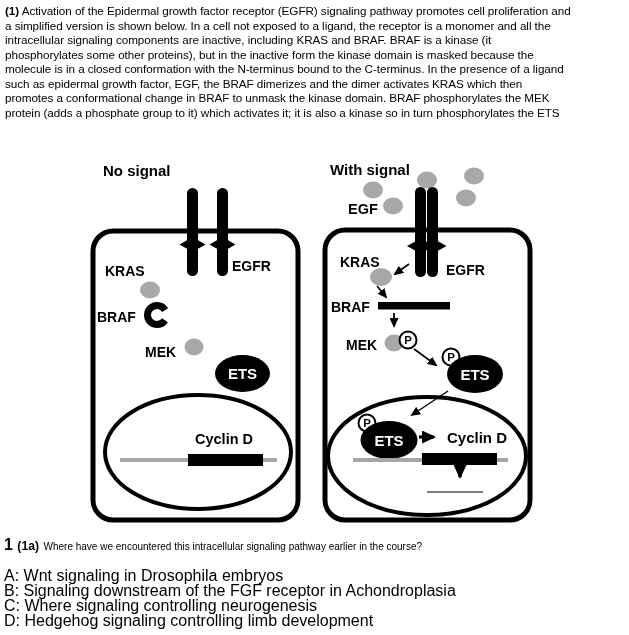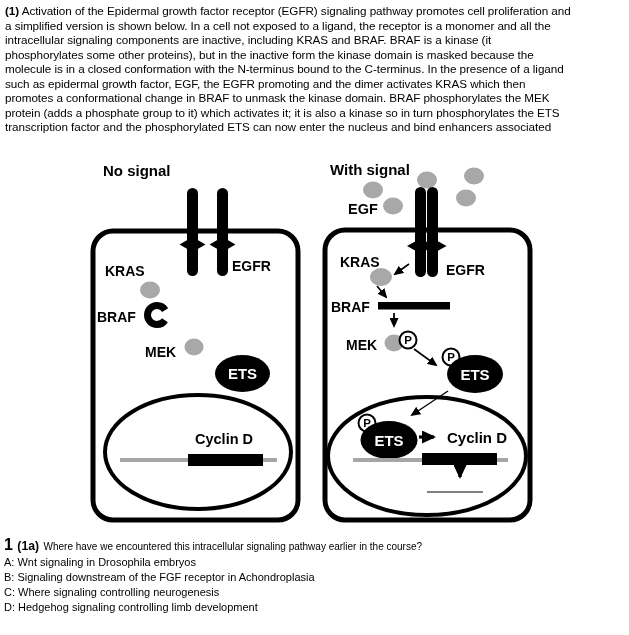--- a/index.html
+++ b/index.html
@@ -14,35 +14,34 @@
   .caret{display:inline-block;width:0;height:14px;border-left:1.6px solid #000;margin-left:2px;vertical-align:-3px}
   svg.diagram{position:absolute;left:0;top:158px}
   svg text{font-family:"Liberation Sans",sans-serif;font-weight:bold;fill:#000}
   svg text.w{fill:#fff}
   .gray{fill:#a8a8a8}
   .question{position:absolute;left:4px;top:536px;width:622px}
   .qline{white-space:nowrap}
   .qnum{font-size:16px;font-weight:bold}
   .qsub{font-size:12.2px;font-weight:bold}
   .qtext{font-size:10px}
-  .opts{margin-top:1px;font-size:11px;line-height:15.1px}
+  .opts{margin-top:14px;font-size:16px;line-height:15.1px}
 </style>
 </head>
 <body>
 
 <div class="intro">
   <div class="tl"><span class="b">(1)</span> <span>Activation of the Epidermal growth factor receptor (EGFR) signaling pathway promotes cell proliferation and</span></div>
   <div class="tl">a simplified version is shown below. In a cell not exposed to a ligand, the receptor is a monomer and all the</div>
   <div class="tl">intracellular signaling components are inactive, including KRAS and BRAF. BRAF is a kinase (it</div>
   <div class="tl">phosphorylates some other proteins), but in the inactive form the kinase domain is masked because the</div>
   <div class="tl">molecule is in a closed conformation with the N-terminus bound to the C-terminus. In the presence of a ligand</div>
-  <div class="tl">such as epidermal growth factor, EGF, the EGFR promoting and the dimer activates KRAS which then</div>
+  <div class="tl">such as epidermal growth factor, EGF, the BRAF dimerizes and the dimer activates KRAS which then</div>
   <div class="tl">promotes a conformational change in BRAF to unmask the kinase domain. BRAF phosphorylates the MEK</div>
   <div class="tl">protein (adds a phosphate group to it) which activates it; it is also a kinase so in turn phosphorylates the ETS</div>
-  <div class="tl">transcription factor and the phosphorylated ETS can now enter the nucleus and bind enhancers associated</div>
 </div>
 
 <svg class="diagram" width="629" height="372" viewBox="0 0 629 372">
   <defs>
     <marker id="mh" markerUnits="userSpaceOnUse" markerWidth="10" markerHeight="9" refX="8" refY="4.5" orient="auto">
         <path d="M0,0 L10,4.5 L0,9 z"></path>
       </marker>
     <marker id="mhb" markerUnits="userSpaceOnUse" markerWidth="14" markerHeight="13" refX="12" refY="6.5" orient="auto">
         <path d="M0,0 L14,6.5 L0,13 z"></path>
       </marker>

